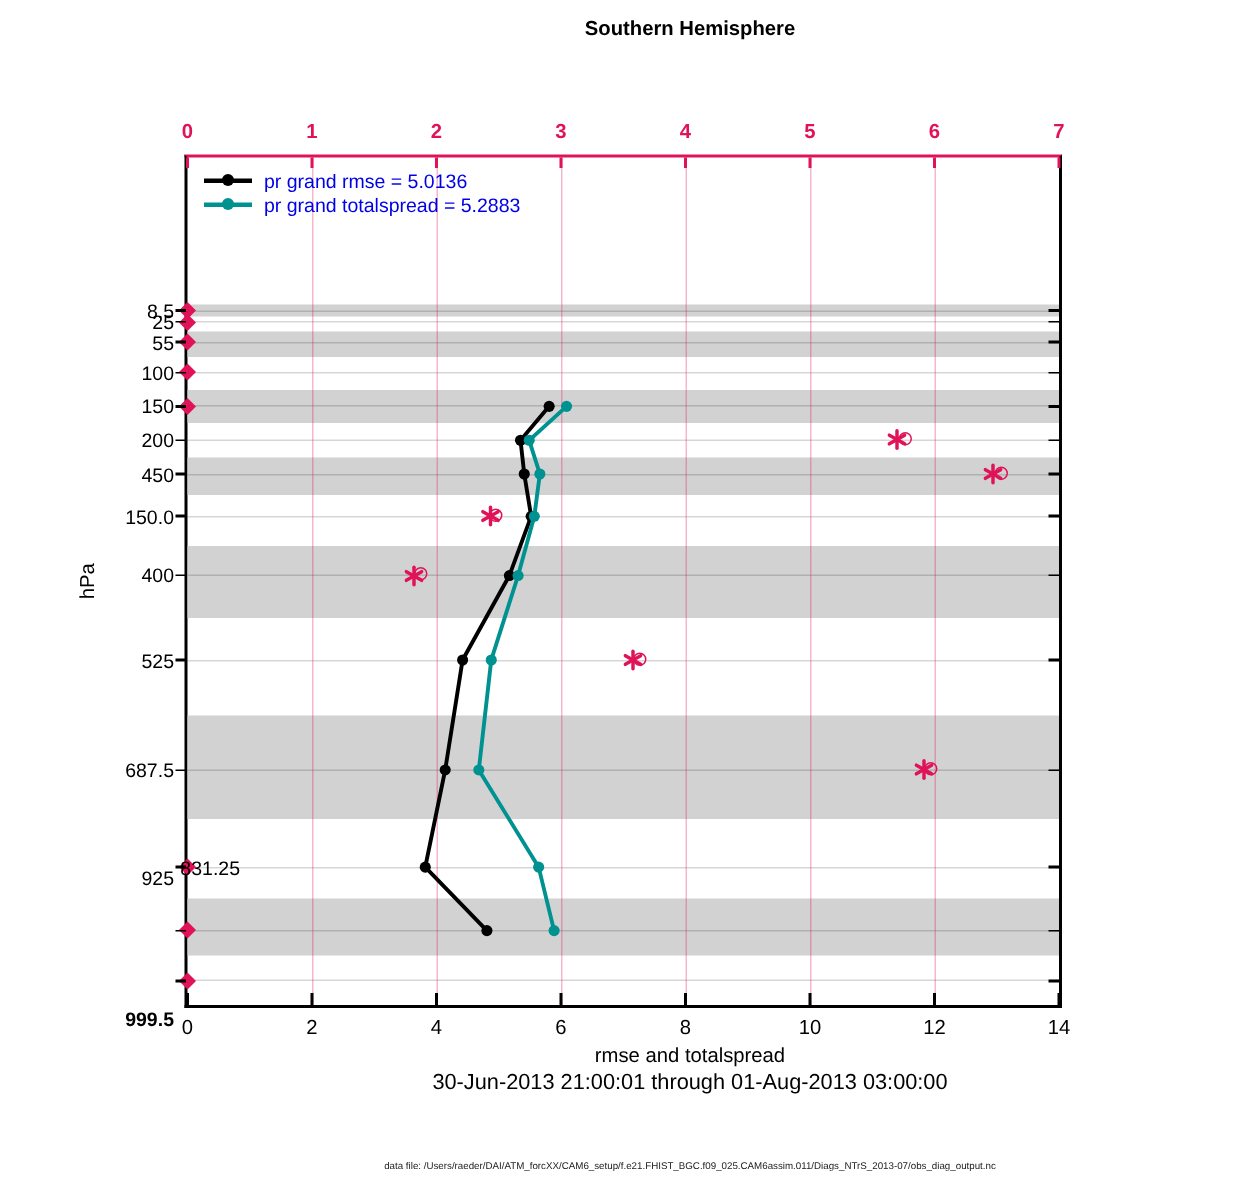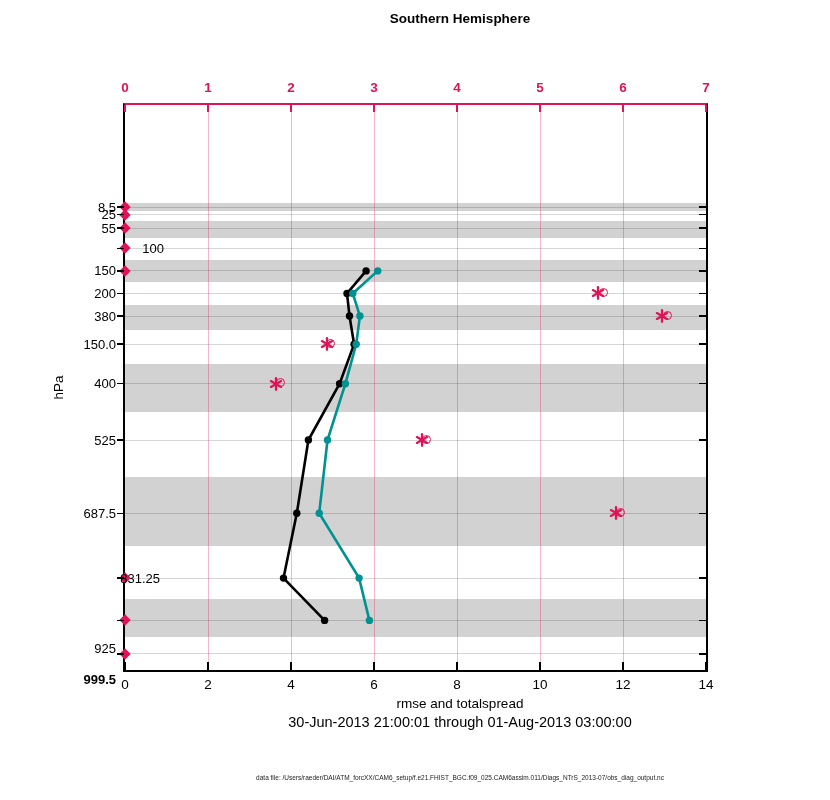--- a/index.html
+++ b/index.html
@@ -202,35 +202,51 @@
           <div class="tick top" style="left: 165.25px; top: 0px; width: 1.5px; height: 7px;"></div>
           <div class="tick top" style="left: 248.25px; top: 0px; width: 1.5px; height: 7px;"></div>
           <div class="tick top" style="left: 331.25px; top: 0px; width: 1.5px; height: 7px;"></div>
           <div class="tick top" style="left: 414.25px; top: 0px; width: 1.5px; height: 7px;"></div>
           <div class="tick top" style="left: 497.25px; top: 0px; width: 1.5px; height: 7px;"></div>
           <div class="tick top" style="left: 580.25px; top: 0px; width: 1.5px; height: 7px;"></div>
         </div>
     </div>
   </div>
 
+  <div id="legend" class="abs">
+    <div class="leg-row">
+      <span class="leg-sample">
+        <span class="leg-line" style="background:#000;"></span>
+        <span class="leg-dot" style="background:#000;"></span>
+      </span>
+      <span class="leg-text">pr grand rmse = 5.0136</span>
+    </div>
+    <div class="leg-row">
+      <span class="leg-sample">
+        <span class="leg-line" style="background:#009191;"></span>
+        <span class="leg-dot" style="background:#009191;"></span>
+      </span>
+      <span class="leg-text">pr grand totalspread = 5.2883</span>
+    </div>
+  </div>
 
   <div id="y-ticklabels">
       <div class="abs ylab" style="top: 199.633px;">8.5</div>
       <div class="abs ylab" style="top: 207.073px;">25</div>
       <div class="abs ylab" style="top: 220.601px;">55</div>
-      <div class="abs ylab" style="top: 240.892px; padding-left: 48px;">100</div>
+      <div class="abs ylab" style="top: 240.892px;">100</div>
       <div class="abs ylab" style="top: 263.438px;">150</div>
       <div class="abs ylab" style="top: 285.984px;">200</div>
-      <div class="abs ylab" style="top: 308.53px;">380</div>
+      <div class="abs ylab" style="top: 308.53px;">450</div>
       <div class="abs ylab" style="top: 336.712px;">150.0</div>
       <div class="abs ylab" style="top: 376.167px;">400</div>
       <div class="abs ylab" style="top: 432.532px;">525</div>
       <div class="abs ylab" style="top: 505.806px;">687.5</div>
       <div class="abs ylab" style="top: 570.625px; padding-left: 44px;">831.25</div>
-      <div class="abs ylab" style="top: 641px;">925</div>
+      <div class="abs ylab" style="top: 578px;">925</div>
       <div class="abs ylab" style="top: 672px; font-weight: bold;">999.5</div>
     </div>
   <div id="ylabel" class="abs">hPa</div>
 
   <div id="bottom-ticklabels">
       <div class="abs xlab-b" style="left: 125px; top: 677px;">0</div>
       <div class="abs xlab-b" style="left: 208px; top: 677px;">2</div>
       <div class="abs xlab-b" style="left: 291px; top: 677px;">4</div>
       <div class="abs xlab-b" style="left: 374px; top: 677px;">6</div>
       <div class="abs xlab-b" style="left: 457px; top: 677px;">8</div>

